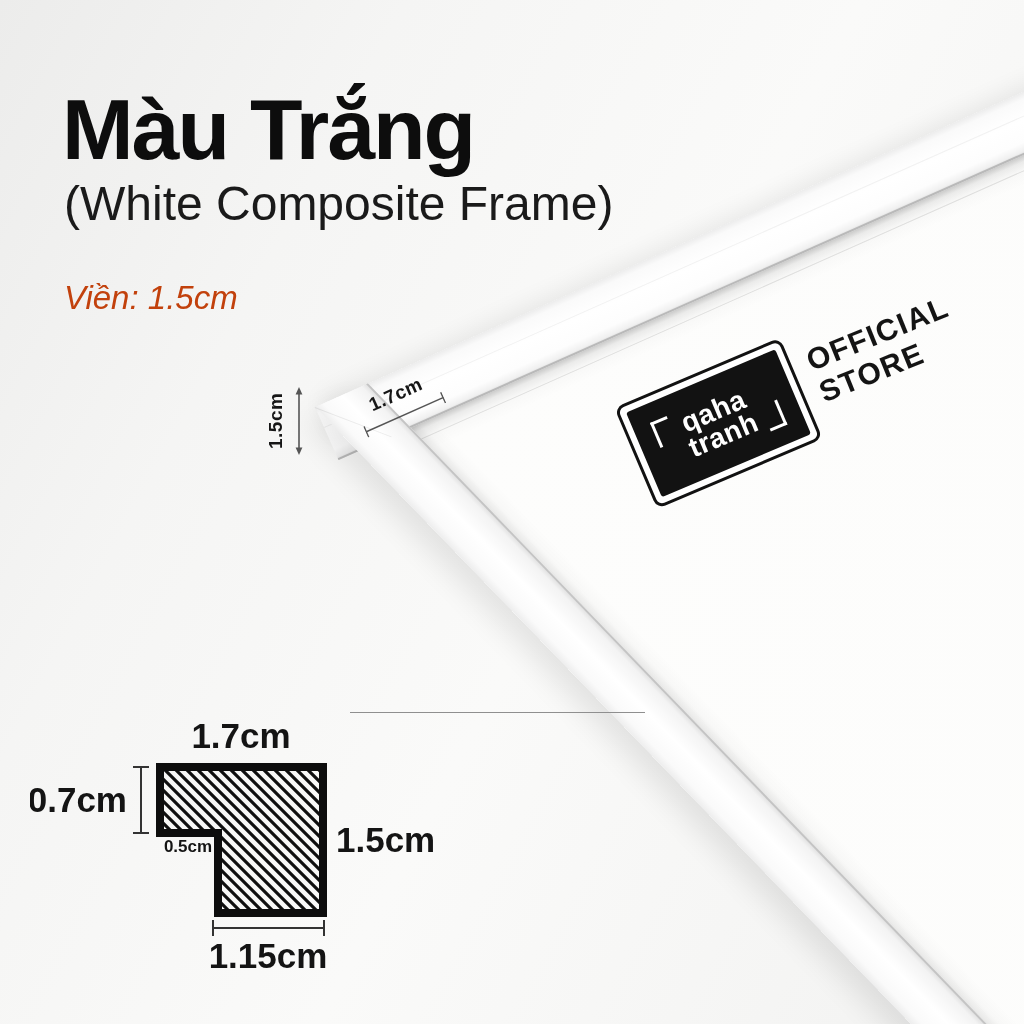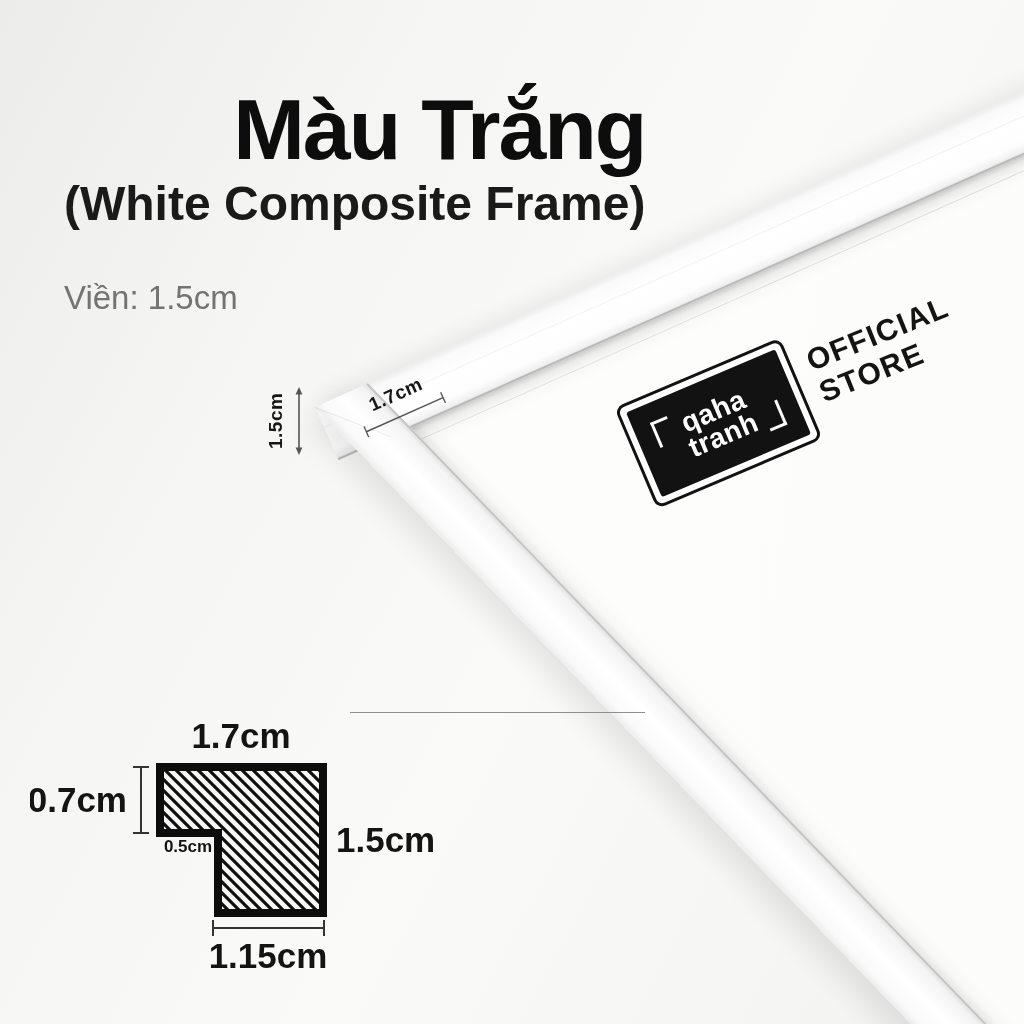--- a/index.html
+++ b/index.html
@@ -31,23 +31,23 @@
   .badge-outer{width:180px;height:110px;border:3px solid #121212;border-radius:9px;background:#ffffff;padding:6px;box-sizing:border-box;transform:rotate(1deg);flex:0 0 auto;}
   .badge-inner{width:100%;height:100%;background:#121212;border-radius:3px;display:flex;align-items:center;justify-content:center;gap:9px;}
   .bk{width:15px;height:24px;flex:0 0 auto;}
   .bk-l{border-left:3px solid #fff;border-top:3px solid #fff;transform:translateY(-14px);}
   .bk-r{border-right:3px solid #fff;border-bottom:3px solid #fff;transform:translateY(14px);}
   .brand{color:#ffffff;font-weight:700;font-size:28px;line-height:0.92;letter-spacing:0.5px;text-align:center;}
   .store{font-size:30px;font-weight:800;letter-spacing:1.5px;line-height:1.12;color:#141414;transform:rotate(2deg);white-space:nowrap;}
 
   
   .title-block{position:absolute;left:62px;top:84px;z-index:10;}
-  .main-title{margin:0;font-size:86px;font-weight:800;letter-spacing:-2px;color:#0d0d0d;line-height:1.05;white-space:nowrap;text-align:right;}
-  .subtitle{margin:4px 0 0 2px;font-size:48px;font-weight:700;color:#1a1a1a;line-height:1.1;white-space:nowrap;}
-  .specs{position:absolute;left:64px;top:276px;font-size:33px;color:#737373;line-height:1.36;z-index:10;}
+  .main-title{margin:0;font-size:86px;font-weight:800;letter-spacing:-2px;color:#0d0d0d;line-height:1.05;white-space:nowrap;}
+  .subtitle{margin:4px 0 0 2px;font-size:48px;font-weight:400;color:#1a1a1a;line-height:1.1;white-space:nowrap;}
+  .specs{position:absolute;left:64px;top:276px;font-size:33px;color:#c2410c;line-height:1.36;z-index:10;font-style:italic;}
 
   
   .cdim-v-label{position:absolute;left:262px;top:386px;width:28px;height:70px;z-index:10;
     writing-mode:vertical-rl;transform:rotate(180deg);display:flex;align-items:center;justify-content:center;
     font-size:19px;font-weight:700;color:#161616;letter-spacing:0.5px;}
   .cdim-v-arrow{position:absolute;left:292px;top:386px;z-index:10;}
   .cdim-angled{position:absolute;left:352px;top:402px;width:86px;transform:rotate(-24deg);transform-origin:0 0;z-index:10;text-align:center;}
   .cdim-angled .lbl{font-size:19px;font-weight:700;color:#161616;letter-spacing:0.5px;margin-bottom:3px;}
   .leader-line{position:absolute;left:350px;top:712px;width:295px;height:1px;background:#8f8f8f;z-index:10;}
 

